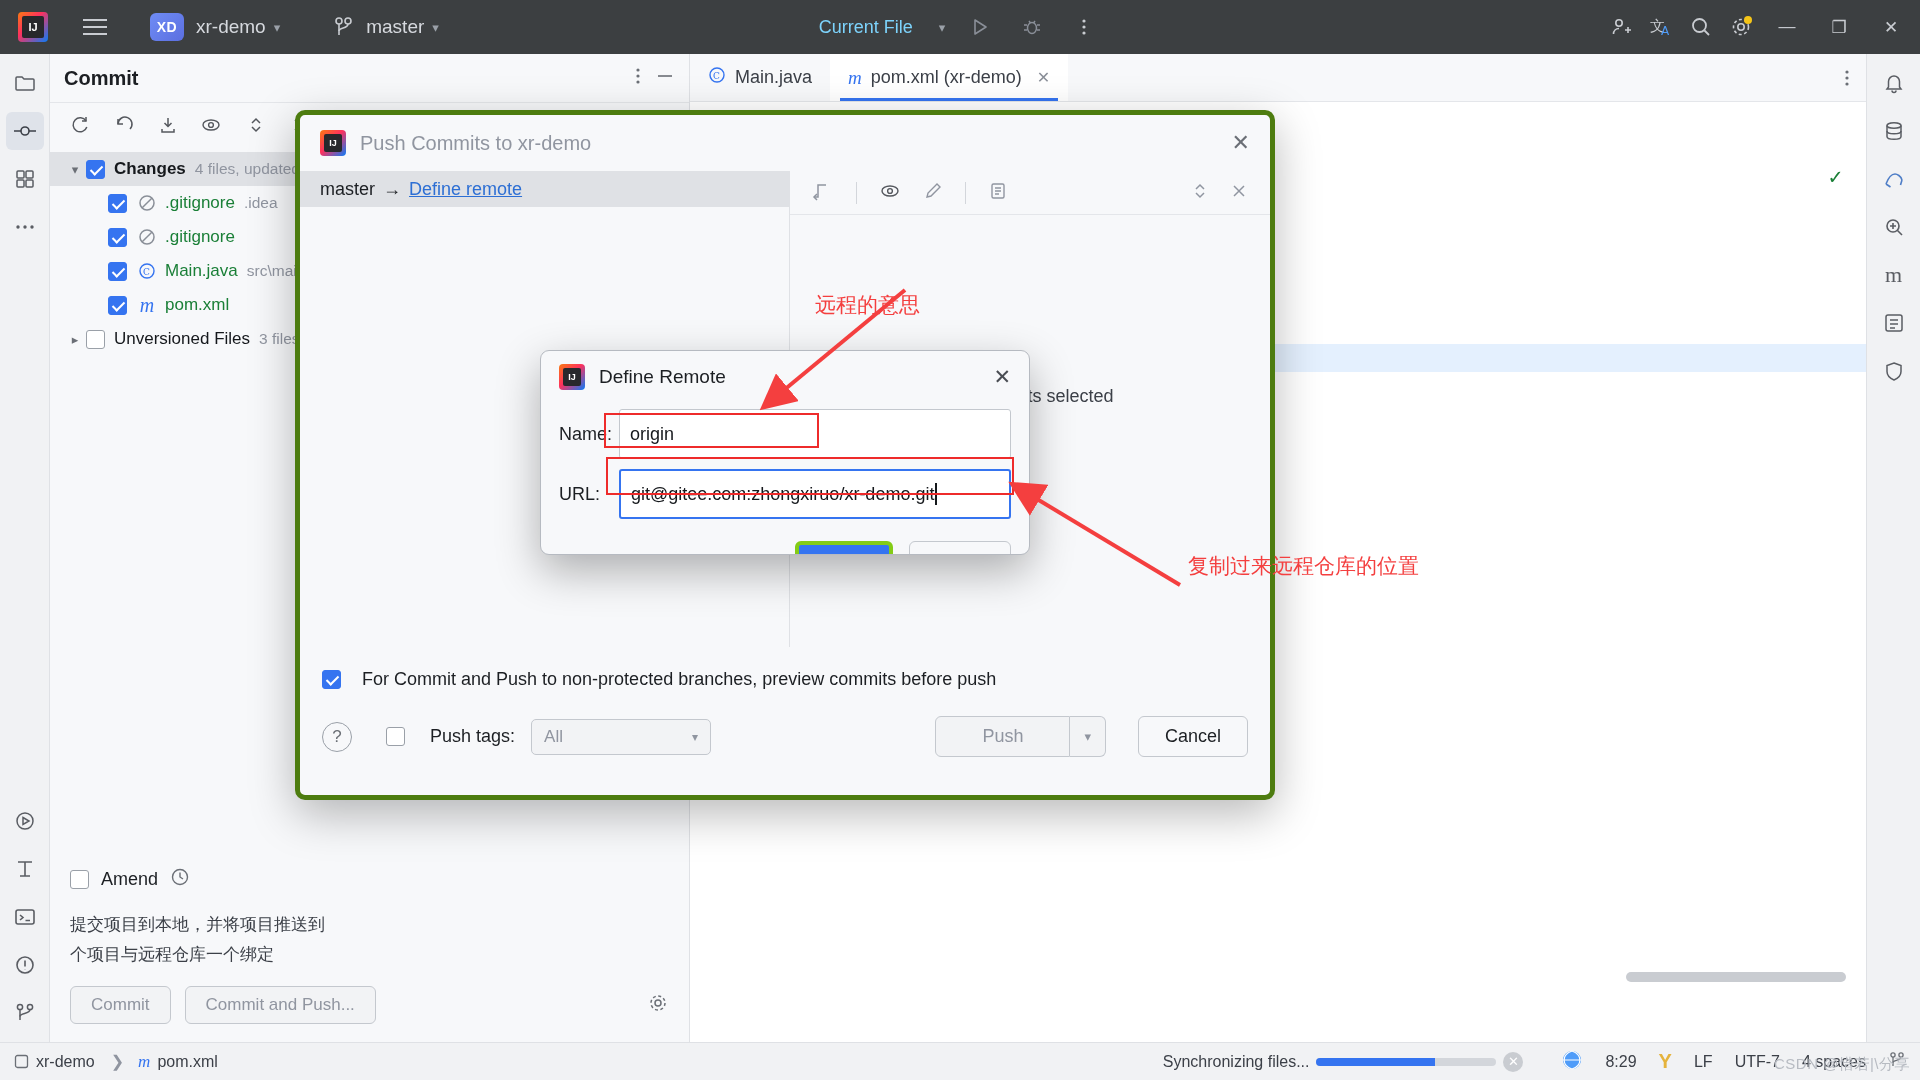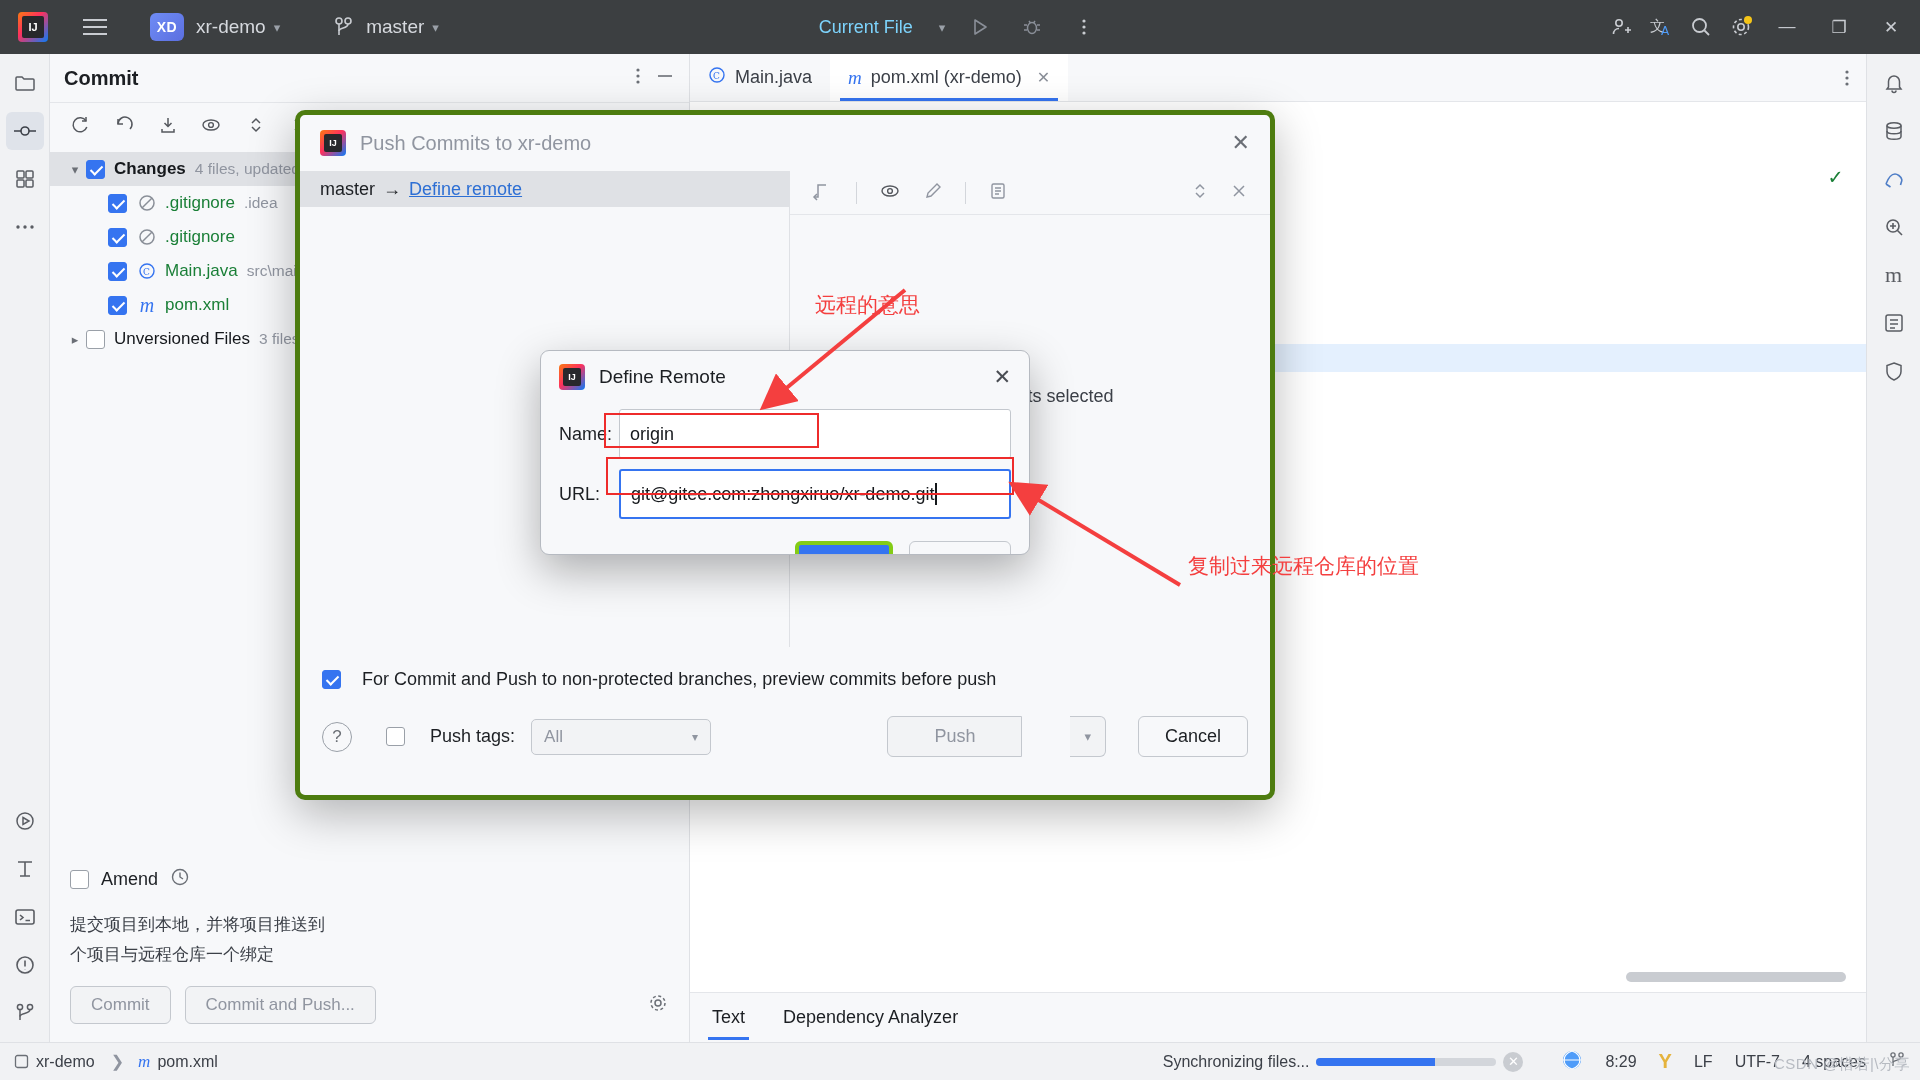--- a/index.html
+++ b/index.html
@@ -177,21 +177,21 @@
   .pd-foot { position: absolute; left: 0; right: 0; bottom: 0; height: 148px; }
   .pd-prevrow { display: flex; align-items: center; gap: 12px; padding: 22px 0 0 22px; }
   .pd-prevlbl { font-size: 18px; color: #1c1f23; }
   .pd-btnrow { display: flex; align-items: center; gap: 16px; padding: 26px 22px 0 22px; }
   .help-circ { width: 30px; height: 30px; border-radius: 50%; border: 1px solid #9aa0a8;
     color: #6b6f76; display: flex; align-items: center; justify-content: center; font-size: 17px; cursor: pointer; }
   .pd-select { width: 180px; height: 36px; border: 1px solid #c4c8ce; border-radius: 5px;
     background: #f2f3f5; display: flex; align-items: center; padding: 0 12px;
     color: #9095a0; font-size: 17px; }
   .pd-select .cv { margin-left: auto; font-size: 12px; }
-  .pd-push { display: flex; margin-left: auto; gap: 48px; }
+  .pd-push { display: flex; margin-left: auto; }
   .pd-push .main { border: 1px solid #c4c8ce; background: #f2f3f5; color: #9095a0;
     border-radius: 6px 0 0 6px; padding: 9px 46px; font-size: 18px; }
   .pd-push .arr { border: 1px solid #c4c8ce; border-left: none; background: #f2f3f5;
     color: #9095a0; border-radius: 0 6px 6px 0; padding: 9px 14px; font-size: 13px;
     display: flex; align-items: center; }
   .pd-cancel { border: 1px solid #c4c8ce; background: #f7f8fa; color: #1c1f23;
     border-radius: 6px; padding: 9px 26px; font-size: 18px; margin-left: 16px; cursor: pointer; }
 
   
   .drDlg {
@@ -491,24 +491,20 @@
       </div>
     </div>
     <div class="code">
       <div class="ln" style="margin-top:54px">http://maven.apache.org/xs</div>
       <div class="code-sel" style="top:242px"></div>
       <div class="ln" style="margin-top:236px">ceEncoding&gt;</div>
       <div class="ln" style="margin-top:276px;color:#8a8f98">project     artifactId</div>
       <span class="check-mark">✓</span>
     </div>
     <div class="hscroll"></div>
-    <div class="editor-foot">
-      <div class="efoot-tab active">Text</div>
-      <div class="efoot-tab">Dependency Analyzer</div>
-    </div>
   </div>
 
   <div class="commitPanel">
     <div class="cp-header">
       <span class="cp-title">Commit</span>
       <span class="cp-hdr-actions">
         <span>
           <svg width="6" height="20" viewBox="0 0 6 20">
               <g fill="#6b6f76">
                 <circle cx="3" cy="4" r="1.6"></circle>

